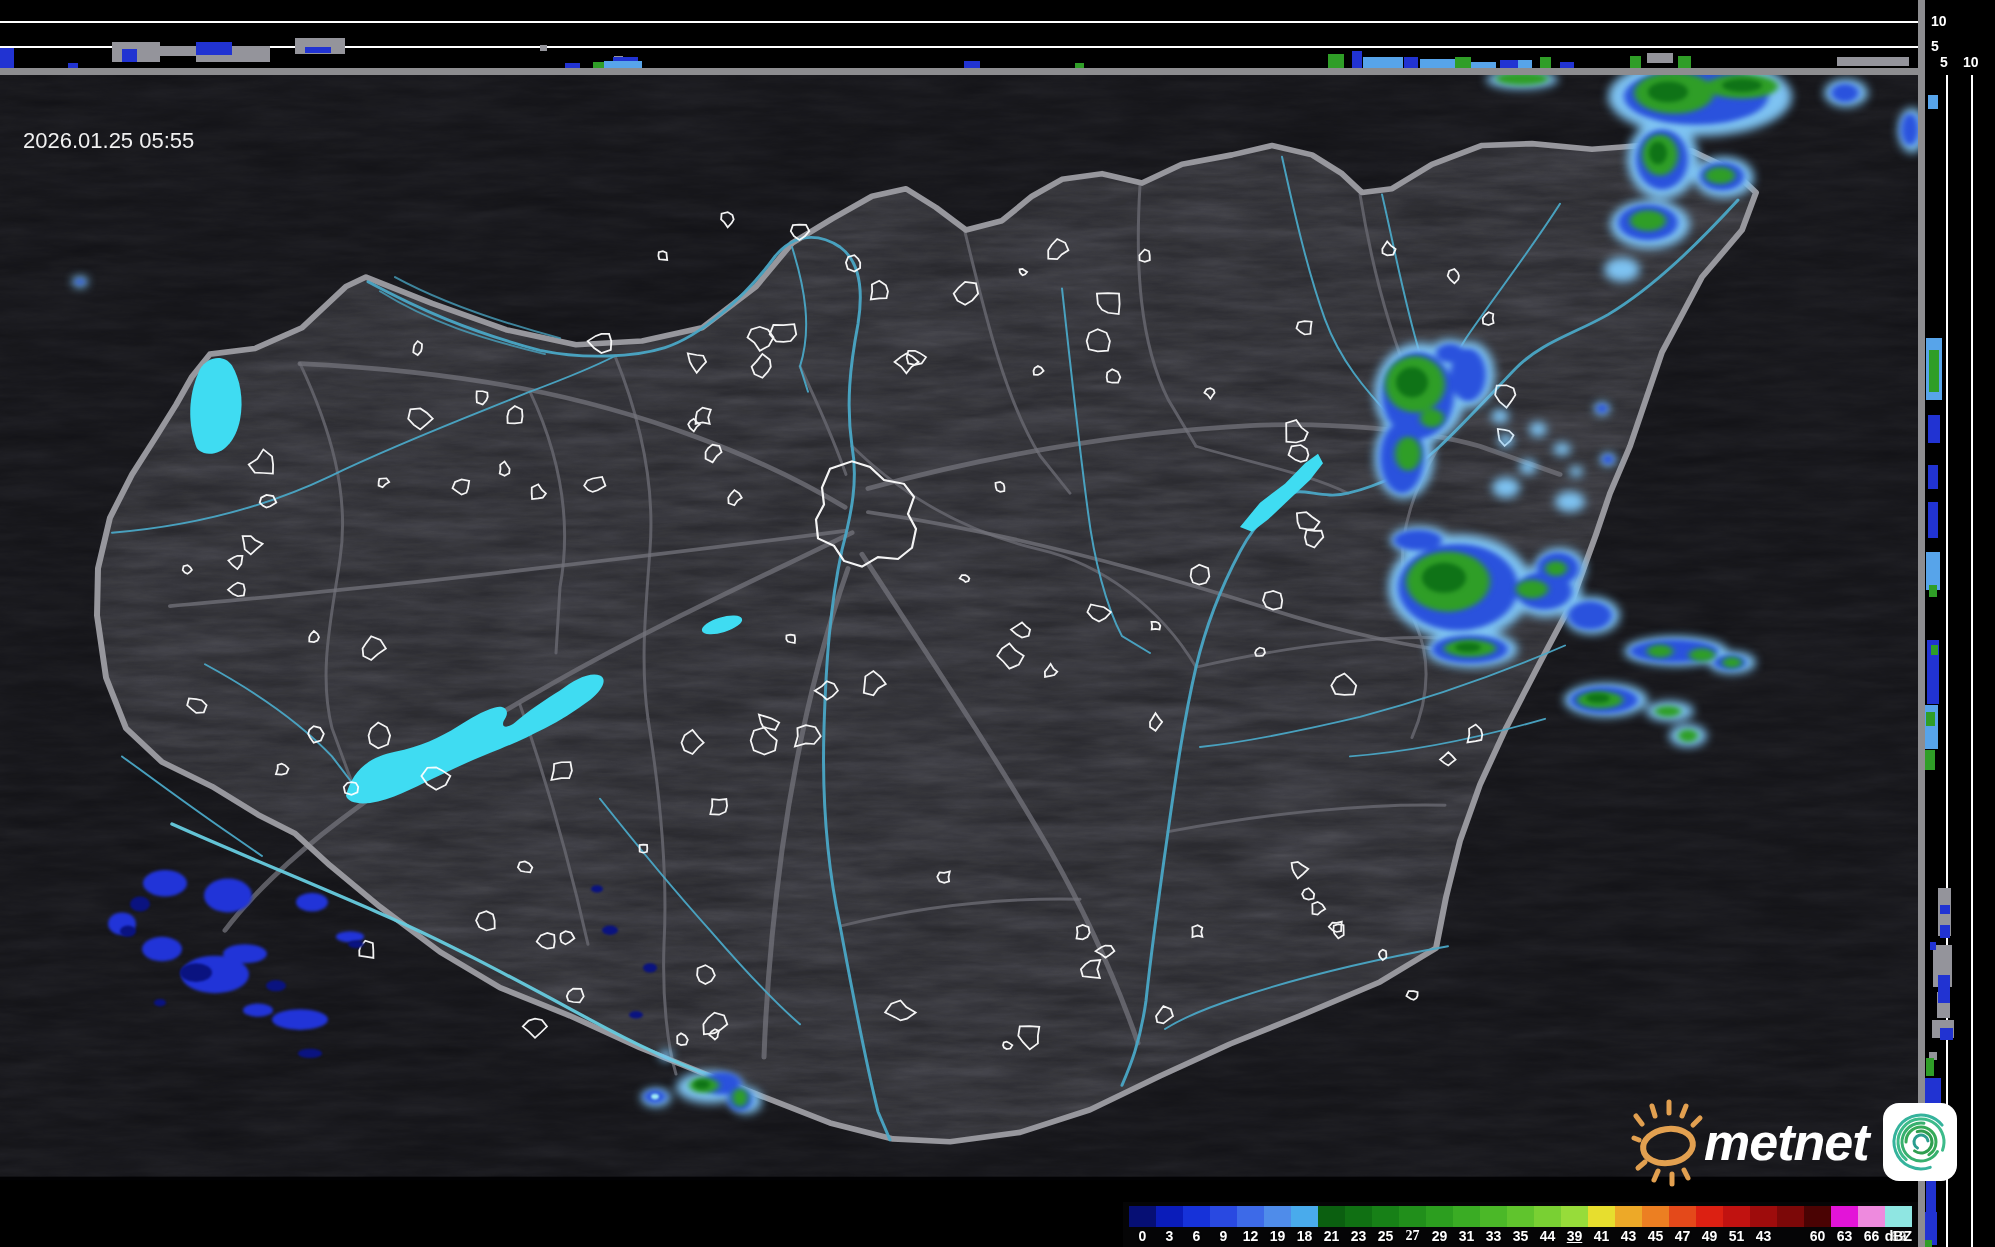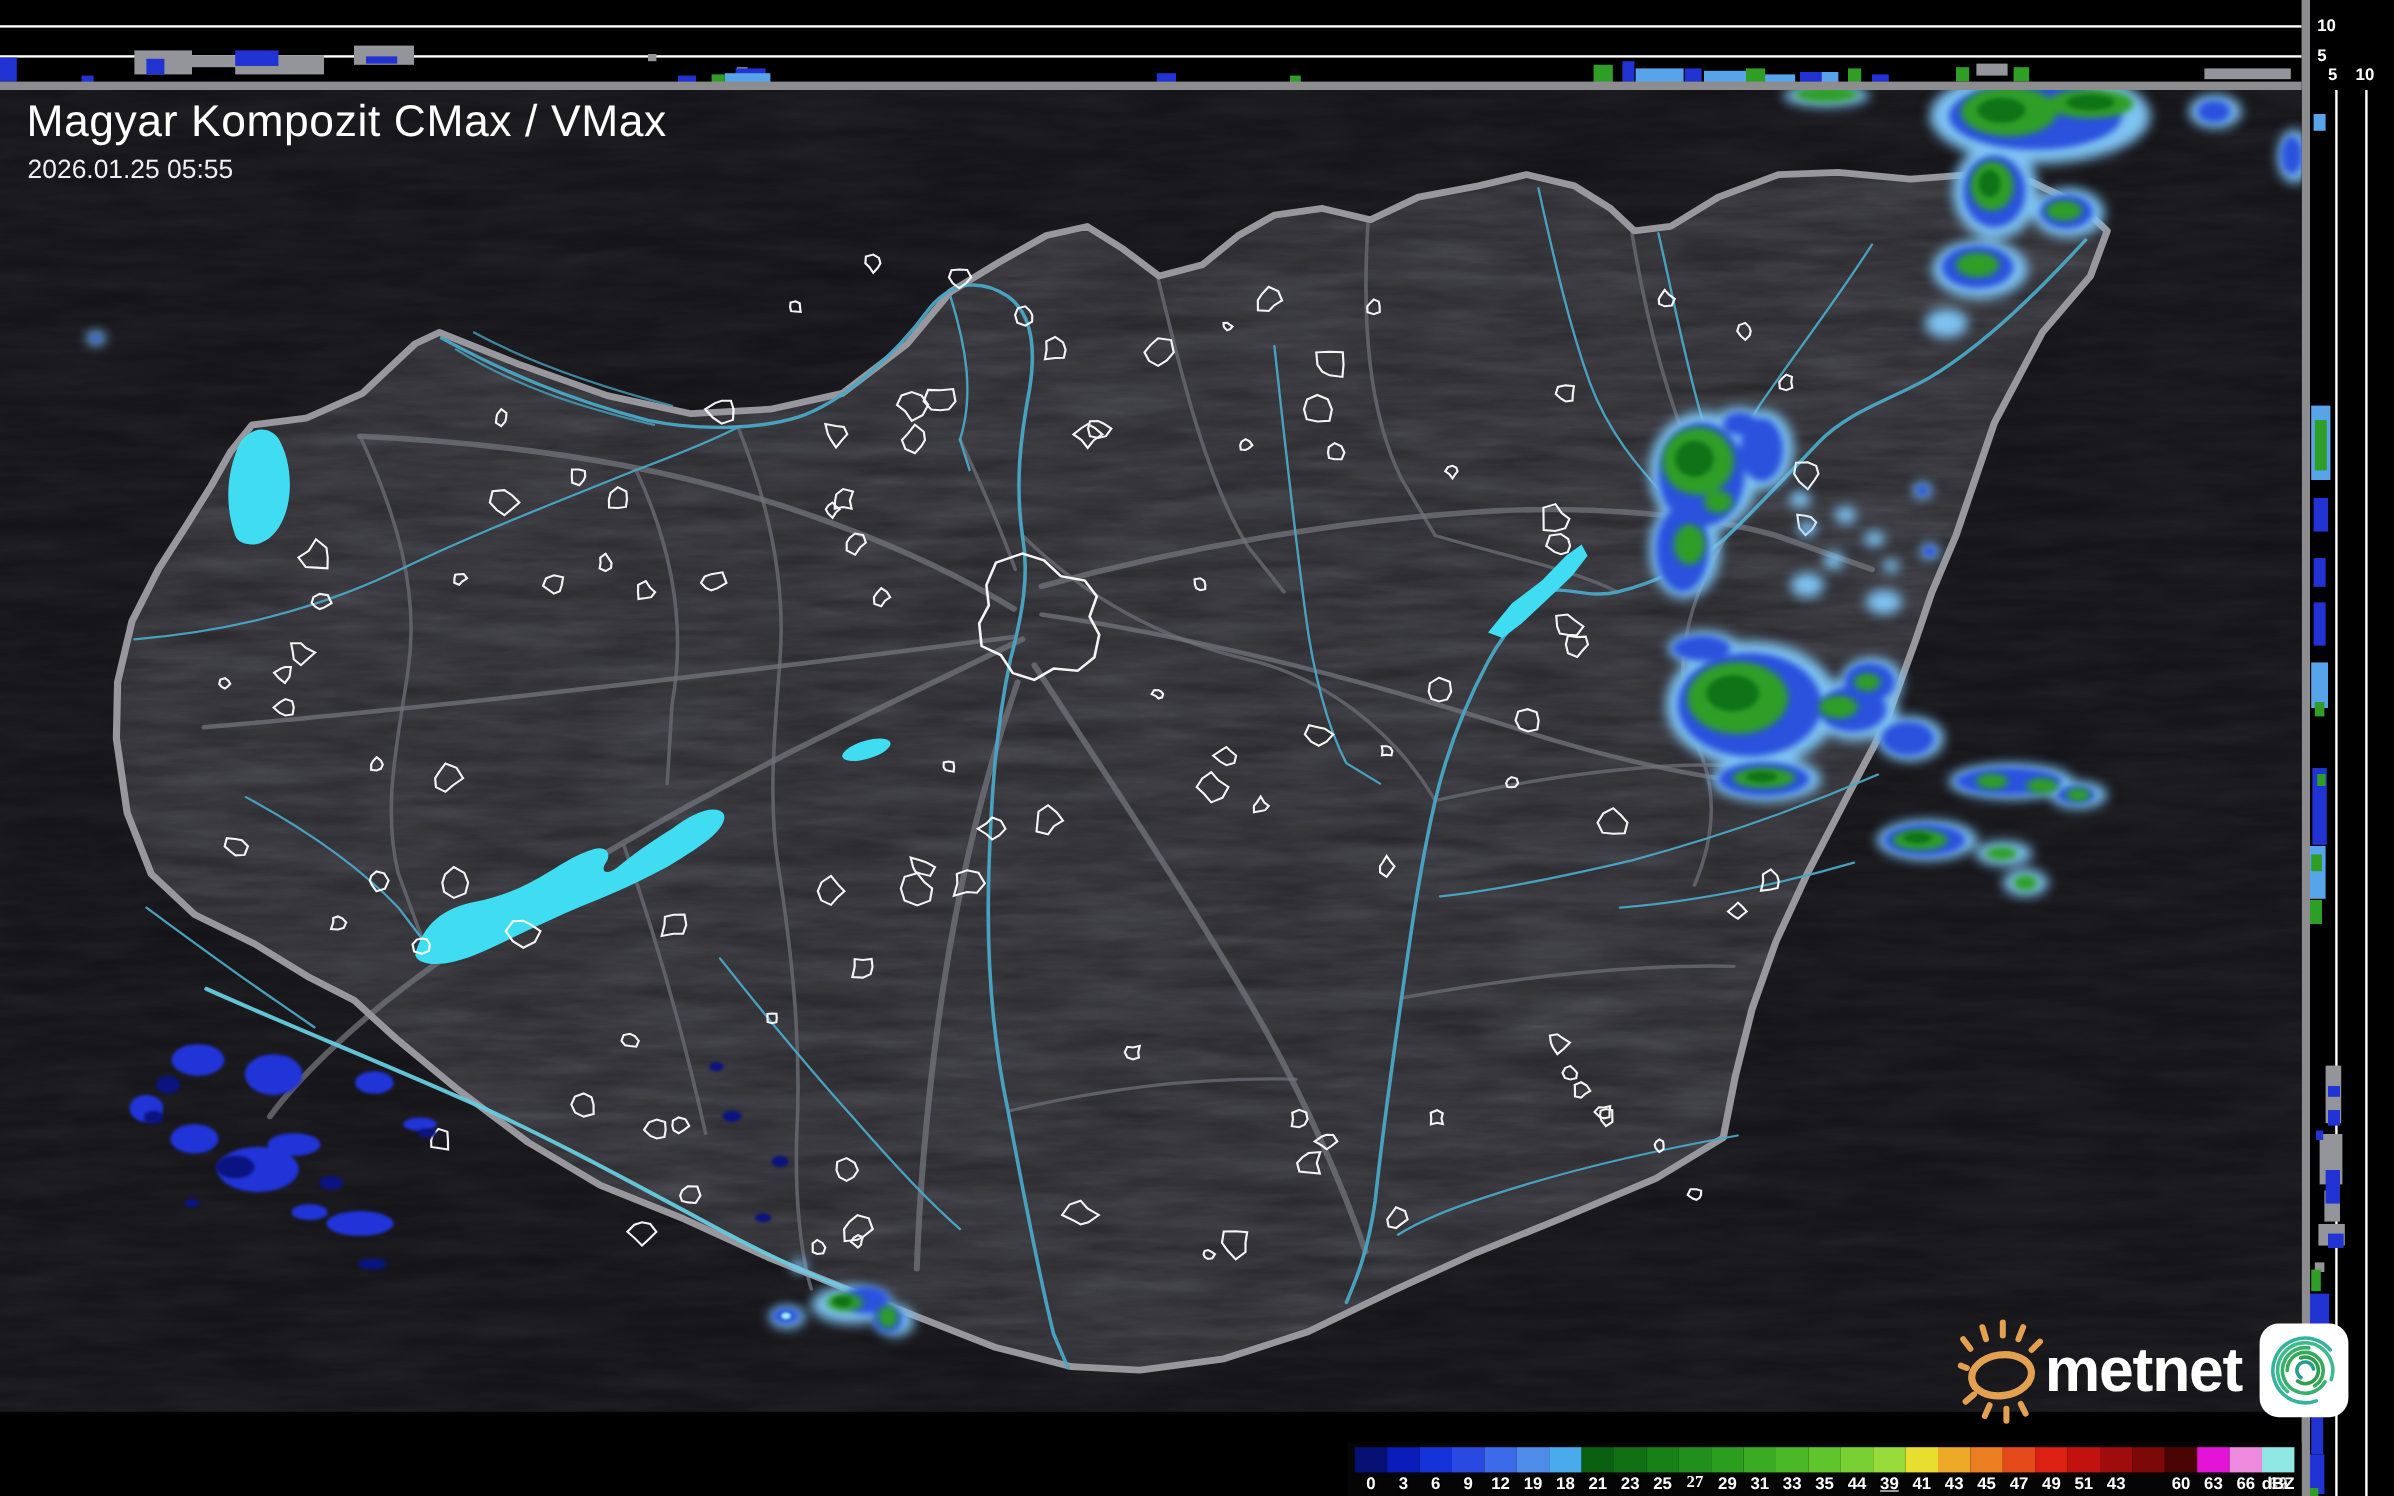--- a/index.html
+++ b/index.html
@@ -38,21 +38,21 @@
               background:rgba(6,6,8,.8);box-sizing:border-box;padding:4px 6px 0 6px;}
   .cbar-cells{display:flex;height:21px;width:100%;}
   .cbar-cells .cell{flex:1 1 auto;}
   .cbar-labels{position:relative;height:18px;color:#fff;font-size:14px;font-weight:bold;
                text-shadow:0 1px 2px #000;}
   .cbar-labels span{position:absolute;top:1px;transform:translateX(-50%);}
   .cbar-labels .unit{right:0;left:auto;transform:none;}
 
   
   .logo{position:absolute;left:1622px;top:1094px;display:flex;align-items:center;}
-  .logo .word{color:#fff;font-size:52px;font-weight:bold;letter-spacing:-1px;margin-left:-10px;}
+  .logo .word{color:#fff;font-size:52px;font-weight:bold;letter-spacing:-1px;margin-left:-10px;font-style:italic;}
   .logo .appicon{margin-left:14px;}
 </style>
 </head>
 <body>
 
 <div class="screen">
 
   <div class="top-strip">
     <div class="hline" style="top:21px"></div>
     <div class="hline" style="top:46px"></div>
@@ -470,21 +470,20 @@
             <ellipse cx="1598" cy="738" rx="12" ry="5"></ellipse>
             <ellipse cx="702" cy="1149" rx="8" ry="5"></ellipse>
           </g>
           <g fill="#9fe9f4" style="filter: blur(1px);">
             <ellipse cx="655" cy="1162" rx="4" ry="3"></ellipse>
           </g>
         </g>
     </svg>
   </div>
 
-  <div class="title">Magyar Kompozit CMax / VMax</div>
   <div class="datetime">2026.01.25 05:55</div>
 
   <div class="cbar-panel">
     <div class="cbar-cells" id="cbar-cells">
         <div class="cell" style="background: rgb(6, 15, 116);"></div>
         <div class="cell" style="background: rgb(10, 28, 186);"></div>
         <div class="cell" style="background: rgb(22, 50, 217);"></div>
         <div class="cell" style="background: rgb(41, 73, 225);"></div>
         <div class="cell" style="background: rgb(61, 106, 232);"></div>
         <div class="cell" style="background: rgb(79, 140, 234);"></div>

